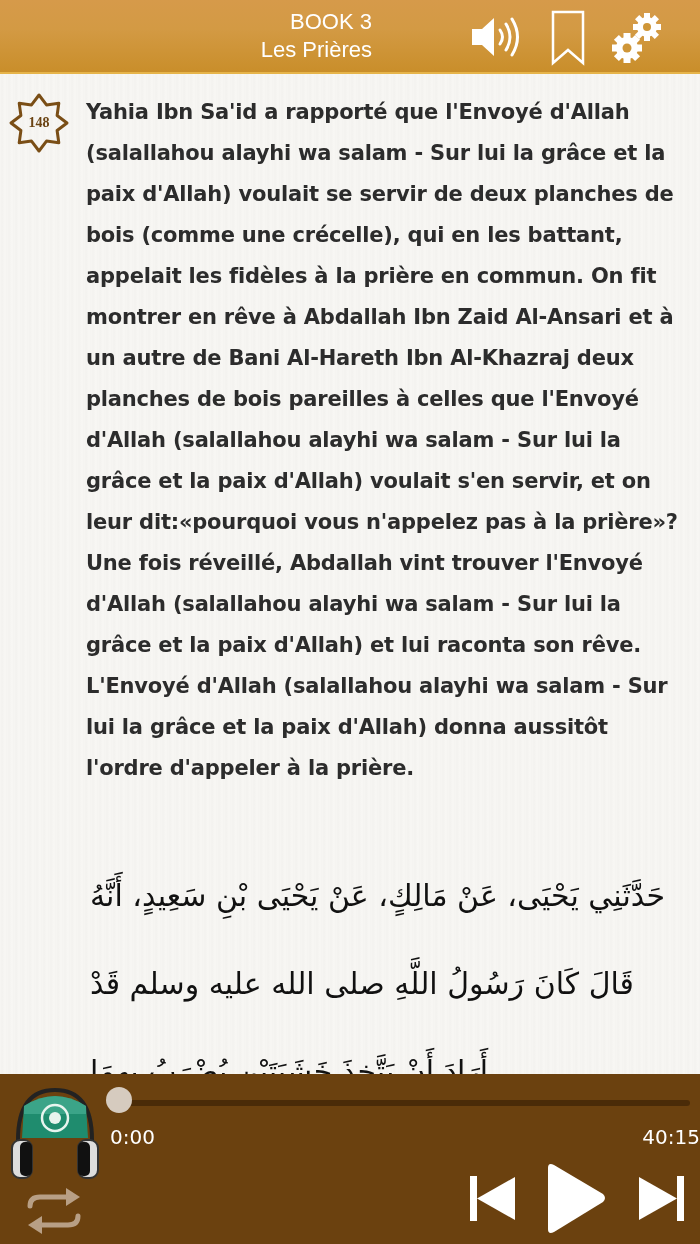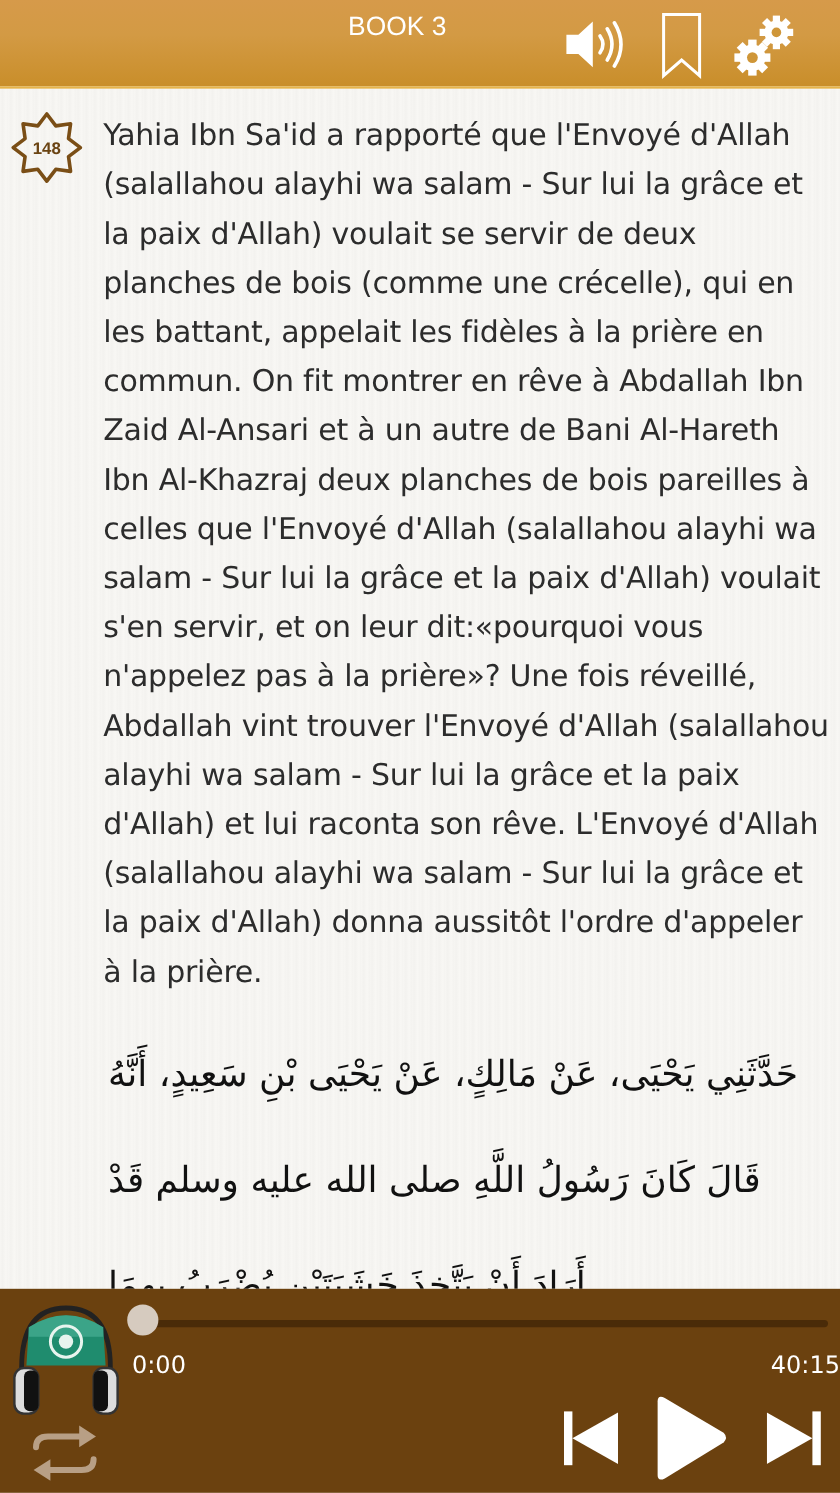--- a/index.html
+++ b/index.html
@@ -20,26 +20,26 @@
   }
   .hdr-icon { position: absolute; top: 10px; }
   .content {
     position: absolute; left: 0; top: 74px; width: 700px; height: 1000px; overflow: hidden;
     background: repeating-linear-gradient(90deg, #f7f6f3 0px, #f3f2ef 2px, #f8f7f4 5px, #f4f3f0 7px);
   }
   .badge { position: absolute; left: 8px; top: 18px; width: 62px; height: 62px; }
   .badge-num {
     position: absolute; left: 0; top: 0; width: 62px; height: 62px; line-height: 62px;
     text-align: center; font-size: 14px; font-weight: bold; color: #6b4413;
-    font-family: Liberation Sans, sans-serif;
+    font-family: Liberation Serif, serif;
   }
   .french {
     position: absolute; left: 86px; top: 18px; width: 605px;
-    font-family: "DejaVu Sans", sans-serif; font-size: 25px; line-height: 41px;
-    color: #2c2c2c; letter-spacing: -0.2px;
+    font-family: "DejaVu Sans", sans-serif; font-size: 21px; line-height: 41px;
+    color: #2c2c2c; letter-spacing: -0.2px; font-weight: bold;
   }
   .arabic {
     position: absolute; left: 90px; top: 778px; width: 592px;
     direction: rtl; text-align: left;
     font-family: "DejaVu Sans", sans-serif; font-size: 30px; line-height: 88px; color: #111;
   }
   .player {
     position: absolute; left: 0; top: 1074px; width: 700px; height: 170px;
     background: #6b410f;
   }
@@ -53,20 +53,21 @@
   }
   .time { position: absolute; color: #fff; font-family: "DejaVu Sans", sans-serif; font-size: 20px; text-align: right; }
   .ctrl { position: absolute; }
 </style>
 </head>
 <body>
 
 <div class="header">
   <div class="title-wrap">
     <div>BOOK 3</div>
+    <div>Les Prières</div>
   </div>
   <svg class="hdr-icon" style="left:470px;top:14px" width="54" height="46" viewBox="0 0 54 46">
     <polygon points="2,15 12,15 24,4 24,42 12,31 2,31" fill="#fff"></polygon>
     <path d="M30,16 Q35,23 30,30" stroke="#fff" stroke-width="3" fill="none" stroke-linecap="round"></path>
     <path d="M36,10 Q44,23 36,36" stroke="#fff" stroke-width="3" fill="none" stroke-linecap="round"></path>
     <path d="M42,5 Q53,23 42,41" stroke="#fff" stroke-width="3" fill="none" stroke-linecap="round"></path>
   </svg>
   <svg class="hdr-icon" style="left:551px;top:10px" width="34" height="56" viewBox="0 0 34 56">
     <polygon points="2,2 32,2 32,53 17,40 2,53" fill="none" stroke="#fff" stroke-width="2.5"></polygon>
   </svg>

